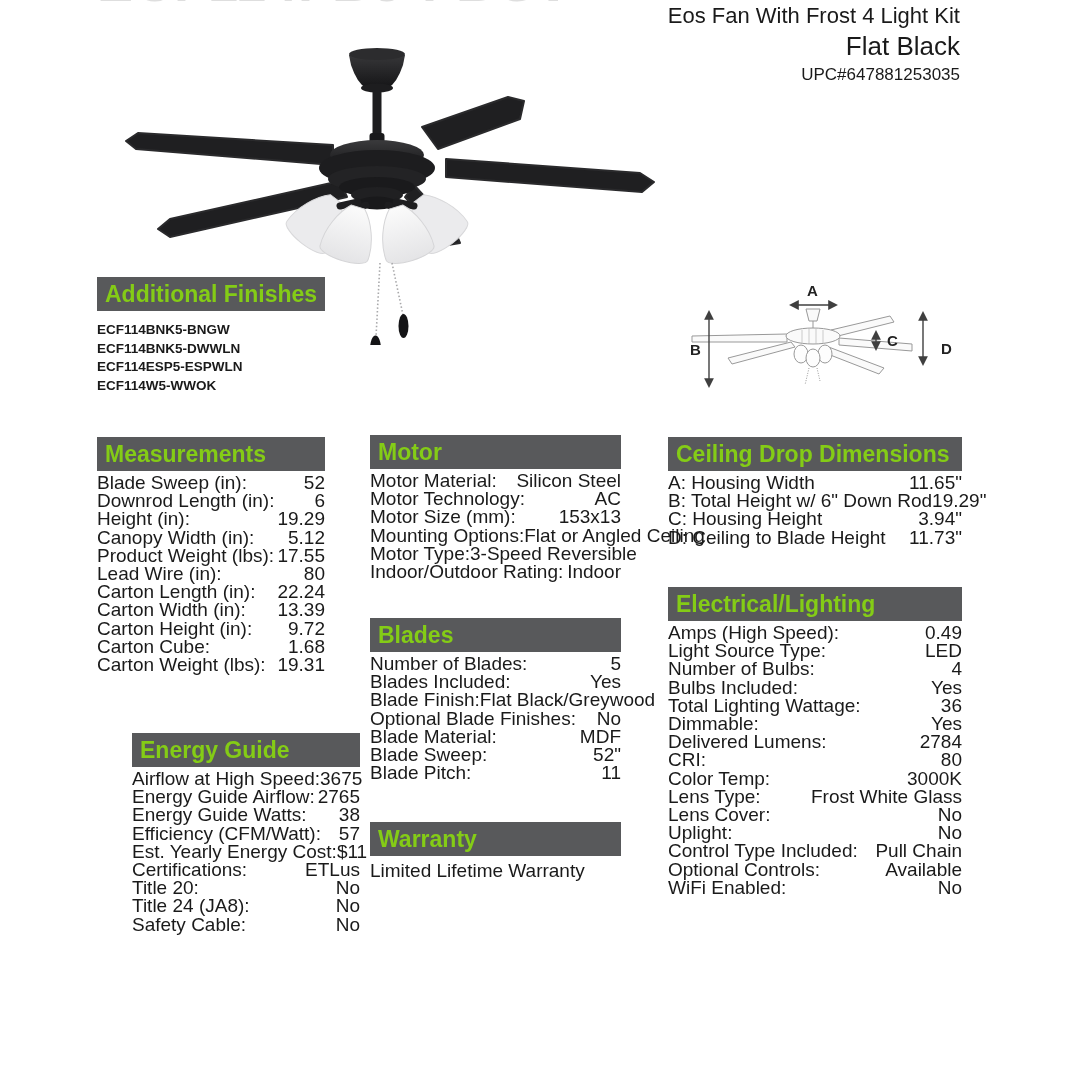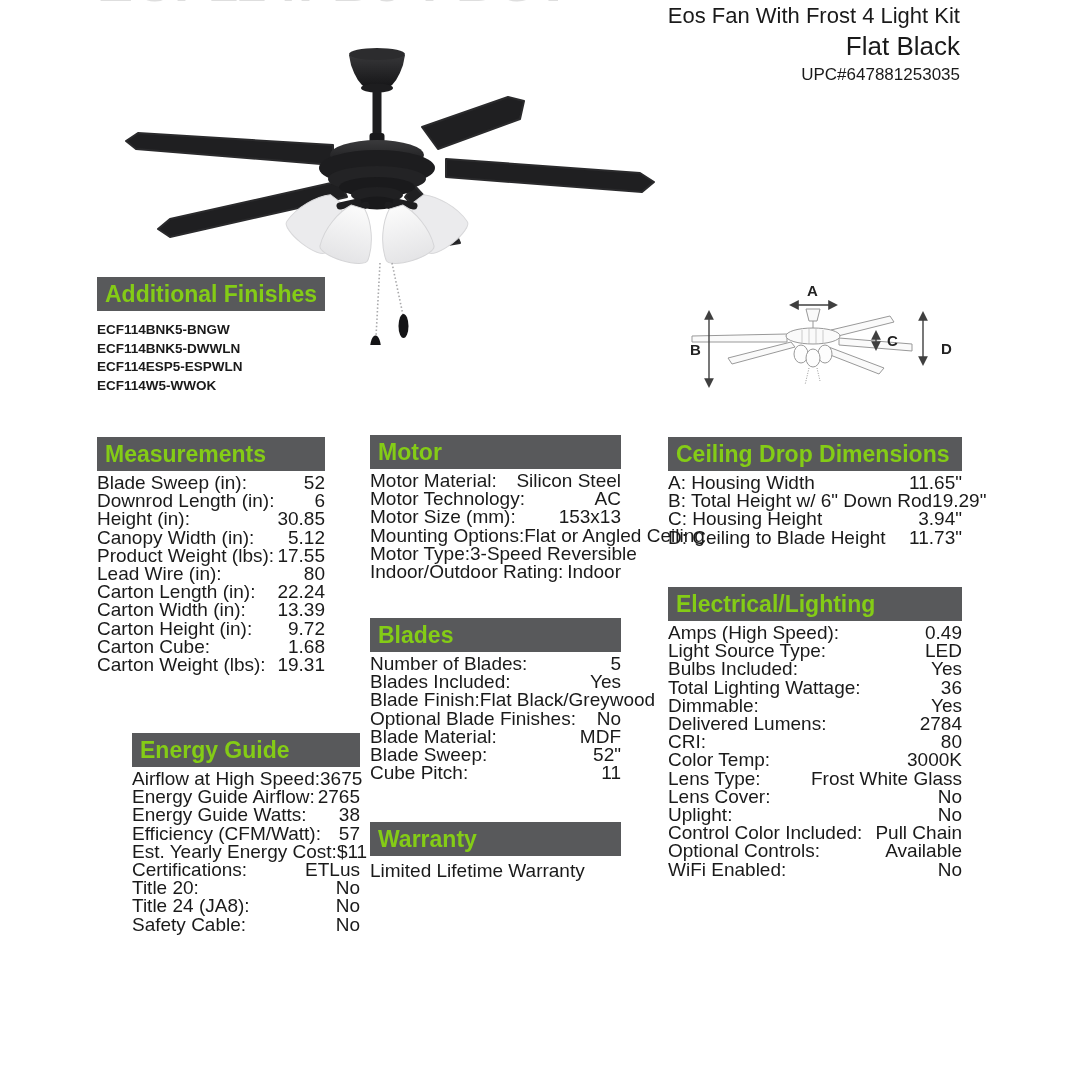--- a/index.html
+++ b/index.html
@@ -169,21 +169,21 @@
         <span class="val">52</span>
       </div>
 
       <div class="row">
         <span class="lbl">Downrod Length (in):</span>
         <span class="val">6</span>
       </div>
 
       <div class="row">
         <span class="lbl">Height (in):</span>
-        <span class="val">30.85</span>
+        <span class="val">19.29</span>
       </div>
 
       <div class="row">
         <span class="lbl">Canopy Width (in):</span>
         <span class="val">5.12</span>
       </div>
 
       <div class="row">
         <span class="lbl">Product Weight (lbs):</span>
         <span class="val">17.55</span>
@@ -336,21 +336,21 @@
         <span class="lbl">Blade Material:</span>
         <span class="val">MDF</span>
       </div>
 
       <div class="row">
         <span class="lbl">Blade Sweep:</span>
         <span class="val">52"</span>
       </div>
 
       <div class="row">
-        <span class="lbl">Cube Pitch:</span>
+        <span class="lbl">Blade Pitch:</span>
         <span class="val">11</span>
       </div>
     </div>
 </div>
 
 <div class="section" style="left:370px;top:822px;width:251px;">
   <div class="sec-header">Warranty</div>
   <div class="warranty-text">Limited Lifetime Warranty</div>
 </div>
 
@@ -387,20 +387,24 @@
       <div class="row">
         <span class="lbl">Amps (High Speed):</span>
         <span class="val">0.49</span>
       </div>
 
       <div class="row">
         <span class="lbl">Light Source Type:</span>
         <span class="val">LED</span>
       </div>
 
+      <div class="row">
+        <span class="lbl">Number of Bulbs:</span>
+        <span class="val">4</span>
+      </div>
 
       <div class="row">
         <span class="lbl">Bulbs Included:</span>
         <span class="val">Yes</span>
       </div>
 
       <div class="row">
         <span class="lbl">Total Lighting Wattage:</span>
         <span class="val">36</span>
       </div>
@@ -434,21 +438,21 @@
         <span class="lbl">Lens Cover:</span>
         <span class="val">No</span>
       </div>
 
       <div class="row">
         <span class="lbl">Uplight:</span>
         <span class="val">No</span>
       </div>
 
       <div class="row">
-        <span class="lbl">Control Color Included:</span>
+        <span class="lbl">Control Type Included:</span>
         <span class="val">Pull Chain</span>
       </div>
 
       <div class="row">
         <span class="lbl">Optional Controls:</span>
         <span class="val">Available</span>
       </div>
 
       <div class="row">
         <span class="lbl">WiFi Enabled:</span>

